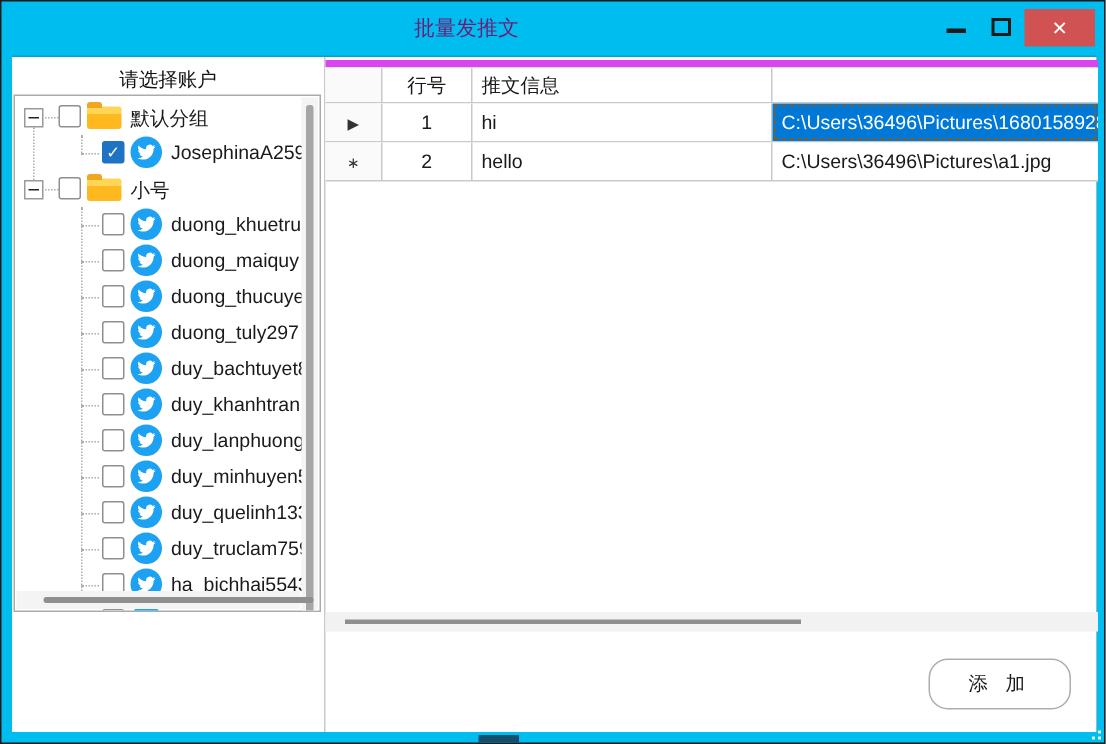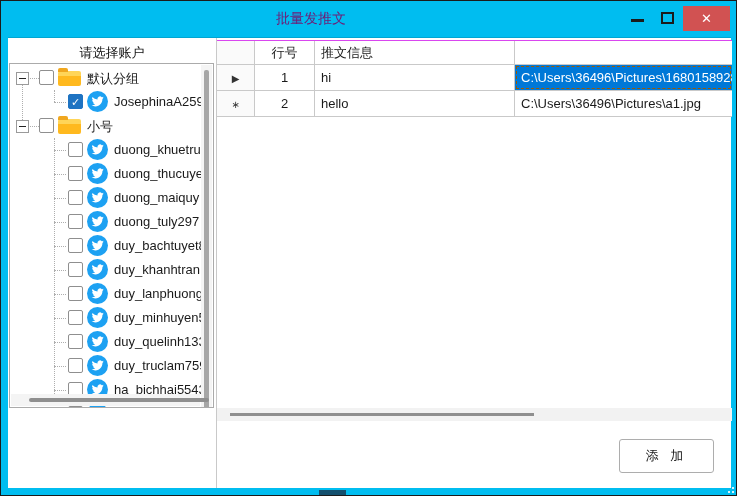--- a/index.html
+++ b/index.html
@@ -66,39 +66,39 @@
   .vscroll { position:absolute; right:1px; top:1px; width:11px; height:405px; background:#F4F4F4; }
   .vscroll .thumb { position:absolute; left:3px; top:5px; width:5px; height:350px;
                     background:#A6A6A6; border-radius:2px; }
   .hscroll-tree { position:absolute; left:1px; right:13px; bottom:1px; height:12px; background:#F4F4F4; }
   .hscroll-tree .thumb { position:absolute; left:18px; top:4px; width:180px; height:4px;
                          background:#8f8f8f; border-radius:2px; }
 
   
   .right-panel { position:absolute; left:208px; top:0; width:515px; height:450px; background:#fff;
                  border-left:1px solid #C9C9C9; }
-  .grid { position:absolute; left:0; top:2px; width:515px; border-top:1px solid #d946ef; }
+  .grid { position:absolute; left:0; top:2px; width:515px; border-top:5px solid #d946ef; }
   .grow { position:relative; display:flex; height:26px; border-bottom:1px solid #C9C9C9; background:#fff; }
   .ghead { height:24px; }
   .gc { height:100%; border-right:1px solid #C9C9C9; padding:0 6px; line-height:25px;
         white-space:nowrap; overflow:hidden; }
   .ghead .gc { line-height:23px; }
   .c0 { width:38px; background:#FAFAFA; text-align:center; padding:0; }
   .c1 { width:60px; }
   .c2 { width:200px; }
   .c3 { width:217px; border-right:none; }
   .grow .c1 { text-align:center; }
   .marker { font-size:10px; color:#333; }
   .cell-sel { background:#0078D7; color:#fff; outline:1px dashed #9c5a00; outline-offset:-2px; }
 
   .hscroll-grid { position:absolute; left:0; top:370px; width:515px; height:13px; background:#F2F2F2; }
   .hscroll-grid .thumb { position:absolute; left:13px; top:5px; width:304px; height:3px; background:#8F8F8F; }
 
   .add-btn { position:absolute; left:402px; top:401px; width:95px; height:34px;
-             background:#fff; border:1px solid #ADADAD; border-radius:3px;
+             background:#fff; border:1px solid #ADADAD; border-radius:13px;
              font-size:13px; color:#1a1a1a; text-align:center; line-height:32px; letter-spacing:4px; }
 
   
   .taskbar-peek { position:absolute; left:318px; bottom:0; width:27px; height:5px; background:#14506e; }
   .grip { position:absolute; right:2px; bottom:2px; width:8px; height:8px; }
   .grip i { position:absolute; width:2px; height:2px; background:rgba(255,255,255,.85); }
   .grip i:nth-child(1){ right:0; bottom:0; } .grip i:nth-child(2){ right:4px; bottom:0; }
   .grip i:nth-child(3){ right:0; bottom:4px; }
 </style>
 </head>
@@ -163,31 +163,31 @@
             <span class="lbl">duong_khuetru</span>
           </div>
             <div class="trow child">
             <span class="stub"></span>
             <span class="cb"></span>
             <span class="tw">
               <svg viewBox="0 0 24 24">
                   <path d="M23.4 4.8c-.8.4-1.7.6-2.6.8a4.6 4.6 0 0 0 2-2.5c-.9.5-1.9.9-2.9 1.1a4.6 4.6 0 0 0-7.9 4.2A13 13 0 0 1 2.6 3.6a4.6 4.6 0 0 0 1.4 6.1c-.7 0-1.4-.2-2-.5v.1c0 2.2 1.5 4 3.6 4.5-.7.2-1.4.2-2.1.1a4.6 4.6 0 0 0 4.3 3.2A9.2 9.2 0 0 1 1 19a13 13 0 0 0 7 2c8.5 0 13.1-7 13.1-13.1v-.6c.9-.6 1.7-1.4 2.3-2.5z"></path>
                 </svg>
             </span>
+            <span class="lbl">duong_maiquy</span>
+          </div>
+            <div class="trow child">
+            <span class="stub"></span>
+            <span class="cb"></span>
+            <span class="tw">
+              <svg viewBox="0 0 24 24">
+                  <path d="M23.4 4.8c-.8.4-1.7.6-2.6.8a4.6 4.6 0 0 0 2-2.5c-.9.5-1.9.9-2.9 1.1a4.6 4.6 0 0 0-7.9 4.2A13 13 0 0 1 2.6 3.6a4.6 4.6 0 0 0 1.4 6.1c-.7 0-1.4-.2-2-.5v.1c0 2.2 1.5 4 3.6 4.5-.7.2-1.4.2-2.1.1a4.6 4.6 0 0 0 4.3 3.2A9.2 9.2 0 0 1 1 19a13 13 0 0 0 7 2c8.5 0 13.1-7 13.1-13.1v-.6c.9-.6 1.7-1.4 2.3-2.5z"></path>
+                </svg>
+            </span>
             <span class="lbl">duong_thucuye</span>
-          </div>
-            <div class="trow child">
-            <span class="stub"></span>
-            <span class="cb"></span>
-            <span class="tw">
-              <svg viewBox="0 0 24 24">
-                  <path d="M23.4 4.8c-.8.4-1.7.6-2.6.8a4.6 4.6 0 0 0 2-2.5c-.9.5-1.9.9-2.9 1.1a4.6 4.6 0 0 0-7.9 4.2A13 13 0 0 1 2.6 3.6a4.6 4.6 0 0 0 1.4 6.1c-.7 0-1.4-.2-2-.5v.1c0 2.2 1.5 4 3.6 4.5-.7.2-1.4.2-2.1.1a4.6 4.6 0 0 0 4.3 3.2A9.2 9.2 0 0 1 1 19a13 13 0 0 0 7 2c8.5 0 13.1-7 13.1-13.1v-.6c.9-.6 1.7-1.4 2.3-2.5z"></path>
-                </svg>
-            </span>
-            <span class="lbl">duong_maiquy</span>
           </div>
             <div class="trow child">
             <span class="stub"></span>
             <span class="cb"></span>
             <span class="tw">
               <svg viewBox="0 0 24 24">
                   <path d="M23.4 4.8c-.8.4-1.7.6-2.6.8a4.6 4.6 0 0 0 2-2.5c-.9.5-1.9.9-2.9 1.1a4.6 4.6 0 0 0-7.9 4.2A13 13 0 0 1 2.6 3.6a4.6 4.6 0 0 0 1.4 6.1c-.7 0-1.4-.2-2-.5v.1c0 2.2 1.5 4 3.6 4.5-.7.2-1.4.2-2.1.1a4.6 4.6 0 0 0 4.3 3.2A9.2 9.2 0 0 1 1 19a13 13 0 0 0 7 2c8.5 0 13.1-7 13.1-13.1v-.6c.9-.6 1.7-1.4 2.3-2.5z"></path>
                 </svg>
             </span>
             <span class="lbl">duong_tuly297</span>

